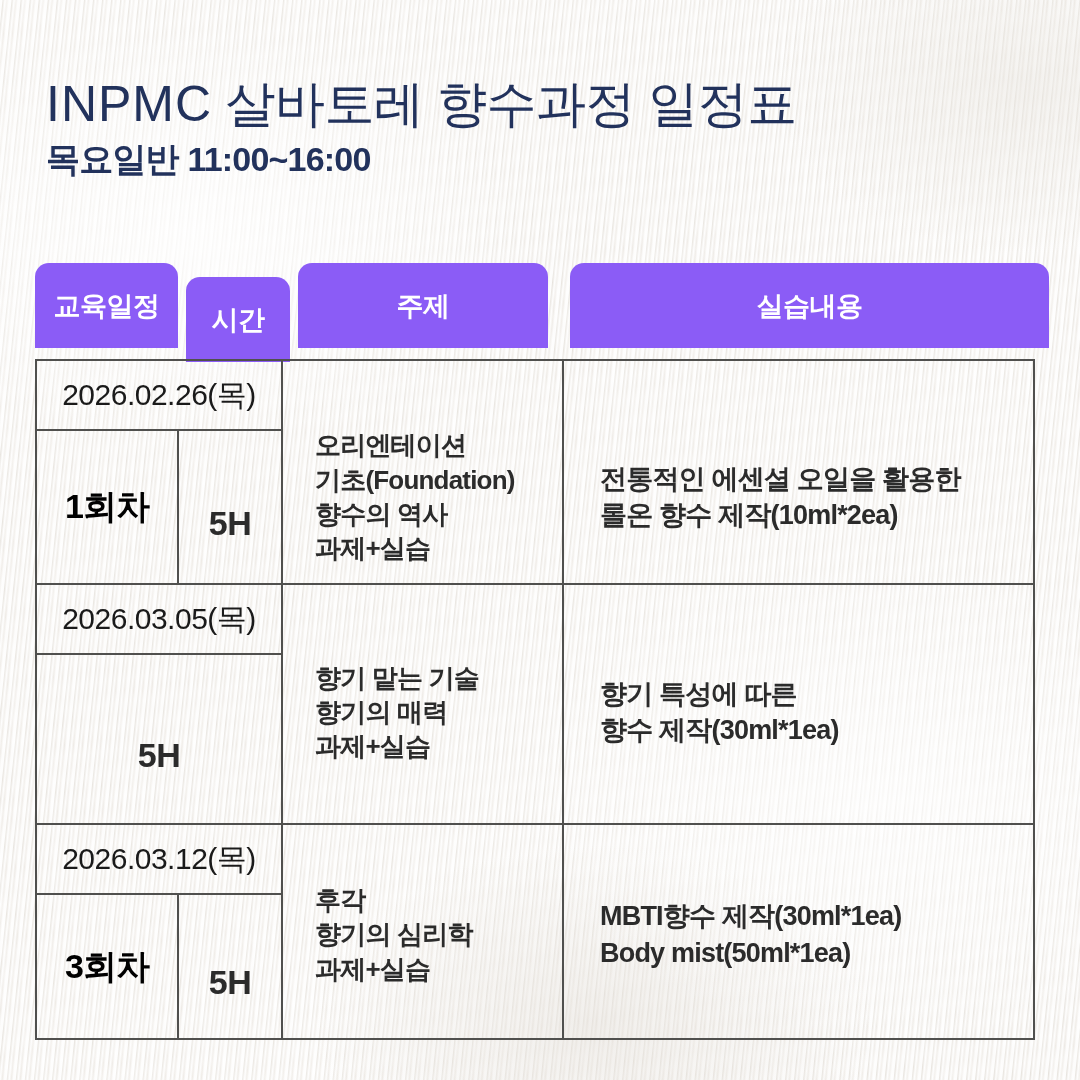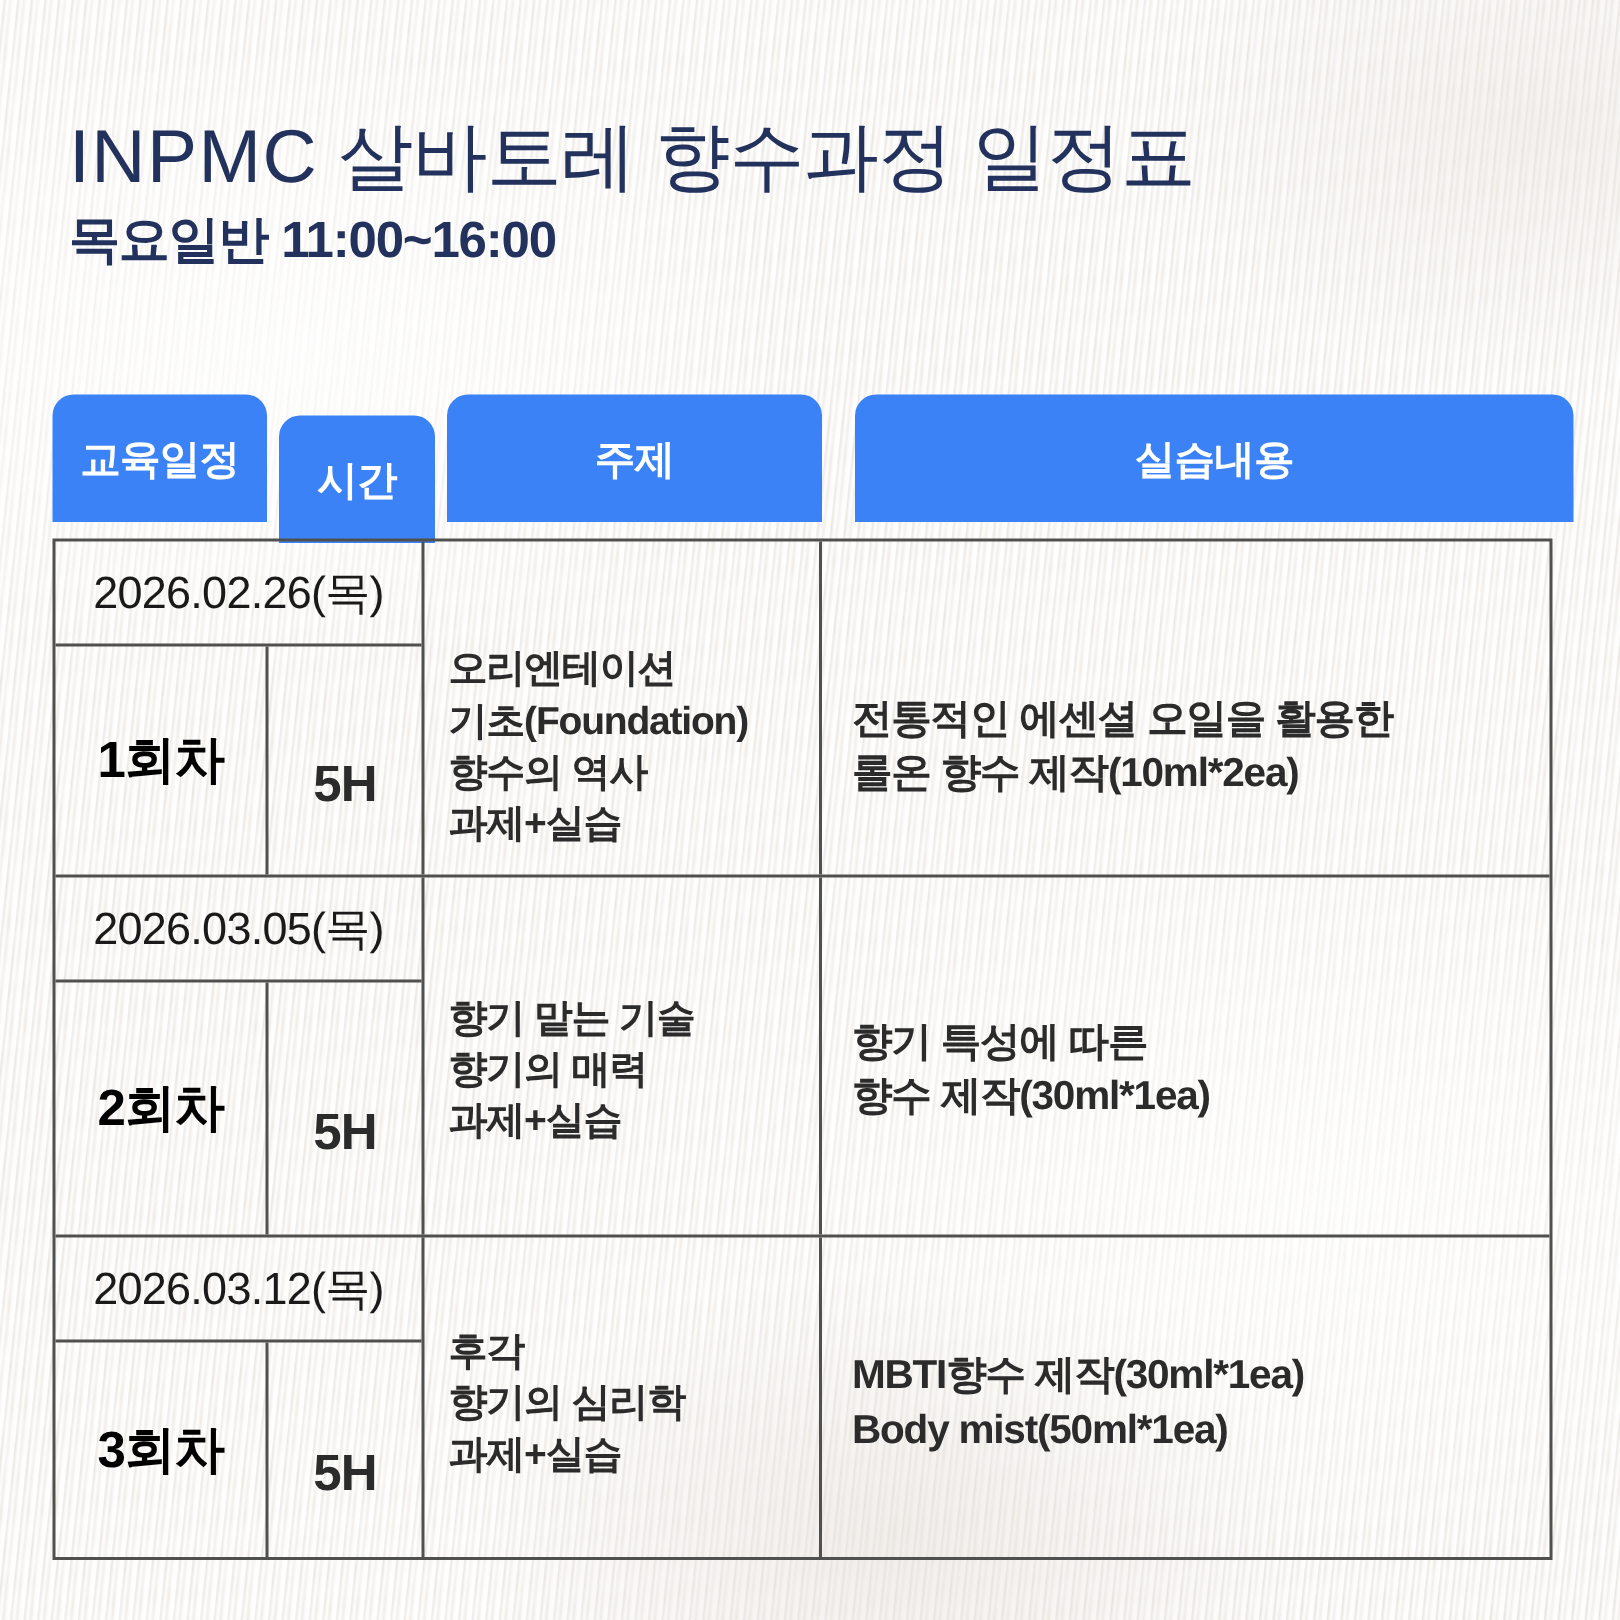--- a/index.html
+++ b/index.html
@@ -95,21 +95,21 @@
     position: absolute;
     left: 35px;
     top: 263px;
     width: 1000px;
     height: 85px;
   }
   .head-cell {
     position: absolute;
     top: 0;
     height: 85px;
-    background: #3b82f6;
+    background: #8b5cf6;
     border-radius: 14px 14px 0 0;
     color: #ffffff;
     font-size: 27px;
     font-weight: bold;
     letter-spacing: -0.5px;
     display: flex;
     align-items: center;
     justify-content: center;
     box-sizing: border-box;
   }
@@ -126,20 +126,21 @@
     width: 1000px;
     height: 681px;
     border: 2px solid #50504e;
     box-sizing: border-box;
   }
   .body-row {
     position: relative;
     box-sizing: border-box;
     display: flex;
     border-bottom: 2px solid #50504e;
+    gap: 16px;
   }
   .body-row:last-child { border-bottom: none; }
   #row-1 { height: 224px; }
   #row-2 { height: 240px; }
   #row-3 { height: 213px; }
 
   
   .left-block {
     position: relative;
     width: 246px;
@@ -266,21 +267,20 @@
       <div class="practice-cell">
         <div class="line">전통적인 에센셜 오일을 활용한</div>
         <div class="line">롤온 향수 제작(10ml*2ea)</div>
       </div>
     </div>
 
     <div class="body-row" id="row-2">
       <div class="left-block">
         <div class="date-cell">2026.03.05(목)</div>
         <div class="sess-wrap">
-          <div class="session-cell">2회차</div>
           <div class="hours-cell">5H</div>
         </div>
       </div>
       <div class="topic-cell">
         <div class="line">향기 맡는 기술</div>
         <div class="line">향기의 매력</div>
         <div class="line">과제+실습</div>
       </div>
       <div class="practice-cell">
         <div class="line">향기 특성에 따른</div>

